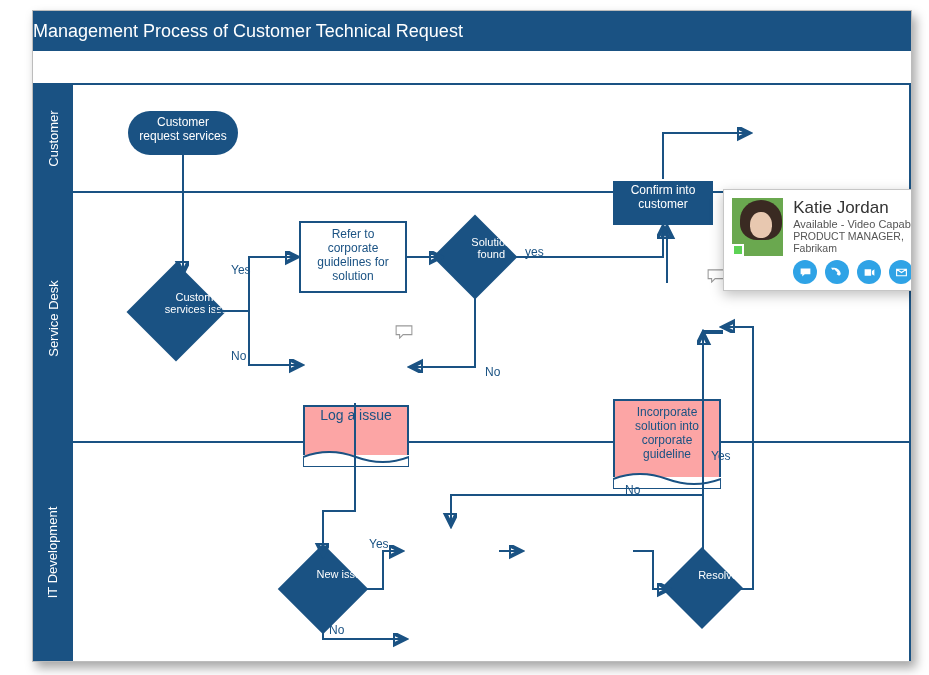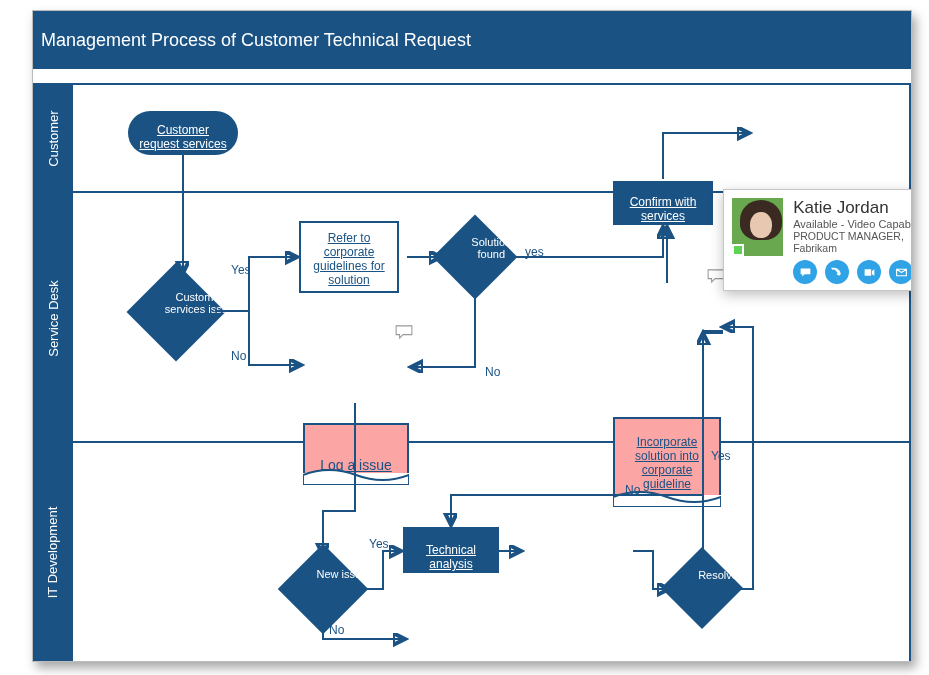--- a/index.html
+++ b/index.html
@@ -14,26 +14,26 @@
   .frame {
     position: absolute;
     left: 32px; top: 10px;
     width: 880px; height: 652px;
     background: #fff;
     border: 1px solid #bcbcbc;
     box-shadow: 4px 6px 10px rgba(0,0,0,0.35);
     overflow: hidden;
   }
   .titlebar {
-    height: 58px;
+    height: 40px;
     background: #1a5283;
     color: #fff;
     display: flex;
     align-items: center;
-    padding-left: 8px;
+    padding-left: 0;
     font-size: 18px;
     font-weight: 400;
   }
   .gap { height: 24px; background:#fff; }
   
   .lane-header {
     position: absolute;
     left: 0;
     width: 40px;
     background: #1a5283;
@@ -48,21 +48,21 @@
     font-size: 13px;
   }
   .lane-body {
     position: absolute;
     left: 40px; right: 0;
     border: 2px solid #1a5283;
     border-left: none;
     background: #fff;
   }
   
-  .shape { position:absolute; font-size:12px; color:#1a5283; text-align:center; display:flex; align-items:flex-end; justify-content:center;text-decoration:underline; }
+  .shape { position:absolute; font-size:12px; color:#1a5283; text-align:center; display:flex; align-items:flex-start; justify-content:center; }
   .terminator {
     background:#1a5283; color:#fff;
     border-radius: 999px;
     padding: 4px 8px;
   }
   .process {
     border:2px solid #1a5283; background:#fff;
   }
   .process-dark { background:#1a5283; color:#fff; }
   .diamond {
@@ -126,63 +126,60 @@
   <div class="lane-body" style="top:432px; height:218px; border-top:none; border-bottom:none;"></div>
 
   <div class="shape terminator" style="left:95px; top:100px; width:110px; height:44px;">
     <span>Customer request services</span>
   </div>
 
   <div class="diamond" style="left:108px; top:266px; width:70px; height:70px;">
     <span style="width:90px;">Customer services issue</span>
   </div>
 
-  <div class="shape process" style="left:266px; top:210px; width:100px; height:72px;">
+  <div class="shape process" style="left:266px; top:210px; width:108px; height:72px;">
     <span style="padding:4px;">Refer to corporate guidelines for solution</span>
   </div>
 
   <div class="diamond" style="left:412px; top:216px; width:60px; height:60px;">
     <span style="width:70px;">Solution found</span>
   </div>
 
   <div class="shape doc-simple" style="left:270px; top:330px; width:106px; height:50px; font-size:14px;">
     <span style="width:100%; text-align:center;">Log a issue</span>
     <svg class="wave" viewBox="0 0 110 16" preserveAspectRatio="none">
         <path d="M0 6 Q 27 -4 55 6 T 110 6 L110 16 L0 16 Z" fill="#fff" stroke="#1a5283" stroke-width="2"></path>
       </svg>
   </div>
   <div class="comment-icon" style="left:362px; top:314px;">
     <svg viewBox="0 0 20 16">
         <path d="M1 1 h18 v10 h-10 l-4 4 v-4 h-4 z" fill="#fff" stroke="#999" stroke-width="1.2"></path>
       </svg>
   </div>
 
   <div class="shape process process-dark" style="left:580px; top:170px; width:100px; height:44px;">
-    <span>Confirm with services</span>
+    <span>Confirm into customer</span>
   </div>
 
   <div class="shape doc-simple" style="left:580px; top:274px; width:108px; height:78px;">
     <span style="padding:4px;">Incorporate solution into corporate guideline</span>
     <svg class="wave" viewBox="0 0 112 16" preserveAspectRatio="none">
         <path d="M0 6 Q 28 -4 56 6 T 112 6 L112 16 L0 16 Z" fill="#fff" stroke="#1a5283" stroke-width="2"></path>
       </svg>
   </div>
   <div class="comment-icon" style="left:674px; top:258px;">
     <svg viewBox="0 0 20 16">
         <path d="M1 1 h18 v10 h-10 l-4 4 v-4 h-4 z" fill="#fff" stroke="#999" stroke-width="1.2"></path>
       </svg>
   </div>
 
   <div class="diamond" style="left:258px; top:546px; width:64px; height:64px;">
     <span style="width:74px;">New issue?</span>
   </div>
 
-  <div class="shape process process-dark" style="left:370px; top:516px; width:96px; height:46px;">
-    <span>Technical analysis</span>
-  </div>
 
   <div class="diamond" style="left:640px; top:548px; width:58px; height:58px;">
     <span style="width:66px;">Resolved</span>
   </div>
 
 
   <div class="label" style="left:198px; top:252px;">Yes</div>
   <div class="label" style="left:198px; top:338px;">No</div>
   <div class="label" style="left:492px; top:234px;">yes</div>
   <div class="label" style="left:452px; top:354px;">No</div>

